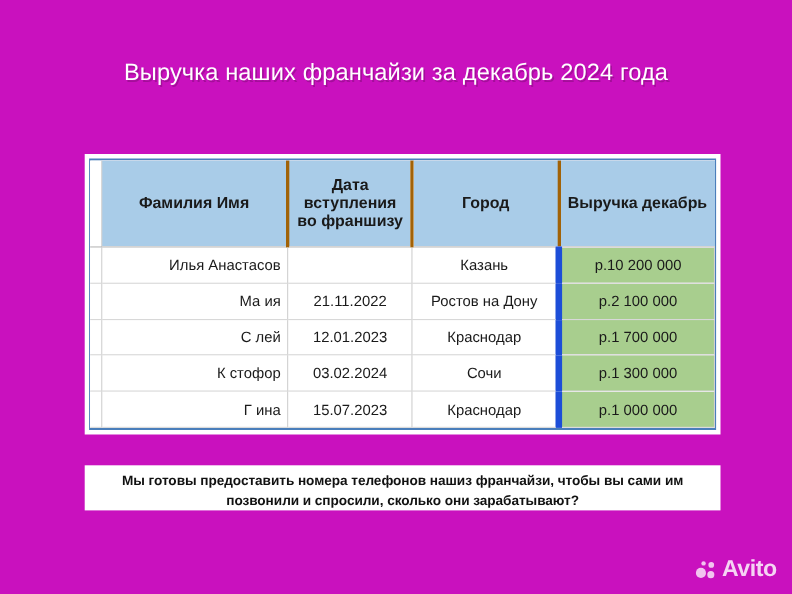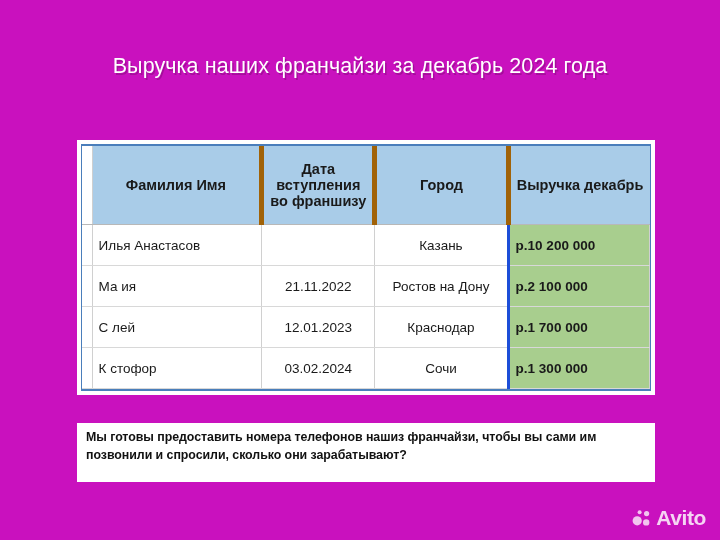--- a/index.html
+++ b/index.html
@@ -84,65 +84,66 @@
   }
 
   
   tr.head th {
     background: #a9cce8;
     font-weight: bold;
     font-size: 14.5px;
     text-align: center;
     line-height: 1.12;
     white-space: normal;
-    border-right: 5px solid #a16207;
+    border-right: 3px solid #a16207;
     border-bottom: 1px solid #b8b8b8;
     height: 78px;
     vertical-align: middle;
   }
   tr.head th.gutter {
     background: #ffffff;
     border-right: 1px solid #cfcfcf;
   }
   tr.head th.rev-head {
     border-right: none;
   }
 
   
   tr.row td { height: 24px; vertical-align: middle; }
   td.gutter {
     background: #ffffff;
     border-right: 1px solid #cfcfcf;
   }
   td.name {
-    text-align: left;
+    text-align: right;
     color: #1a1a1a;
   }
   td.date { text-align: center; }
   td.city { text-align: center; }
   td.rev {
     background: #a8ce8e;
-    font-weight: bold;
-    text-align: left;
+    font-weight: normal;
+    text-align: center;
     padding-right: 12px;
     border-right: none;
-    border-left: 3px solid #1d4ed8;
+    border-left: 6px solid #1d4ed8;
     border-bottom: 1px solid #9bc081;
   }
 
   
   #caption-box {
     position: absolute;
     left: 77px;
     top: 423px;
     width: 578px;
-    height: 59px;
+    height: 41px;
     background: #ffffff;
     box-sizing: border-box;
     padding: 6px 9px 0 9px;
+    text-align: center;
   }
   #caption-text {
     font-size: 12.4px;
     font-weight: bold;
     color: #111111;
     line-height: 1.42;
     letter-spacing: -0.05px;
   }
 
   
@@ -212,20 +213,27 @@
             <td class="city">Краснодар</td>
             <td class="rev">р.1 700 000</td>
           </tr>
           <tr class="row">
             <td class="gutter"></td>
             <td class="name">К            стофор</td>
             <td class="date">03.02.2024</td>
             <td class="city">Сочи</td>
             <td class="rev">р.1 300 000</td>
           </tr>
+          <tr class="row">
+            <td class="gutter"></td>
+            <td class="name">Г              ина</td>
+            <td class="date">15.07.2023</td>
+            <td class="city">Краснодар</td>
+            <td class="rev">р.1 000 000</td>
+          </tr>
         </tbody>
       </table>
     </div>
   </div>
 
   <div id="caption-box">
     <div id="caption-text">Мы готовы предоставить номера телефонов нашиз франчайзи, чтобы вы сами им позвонили и спросили, сколько они зарабатывают?</div>
   </div>
 
   <div id="watermark">

